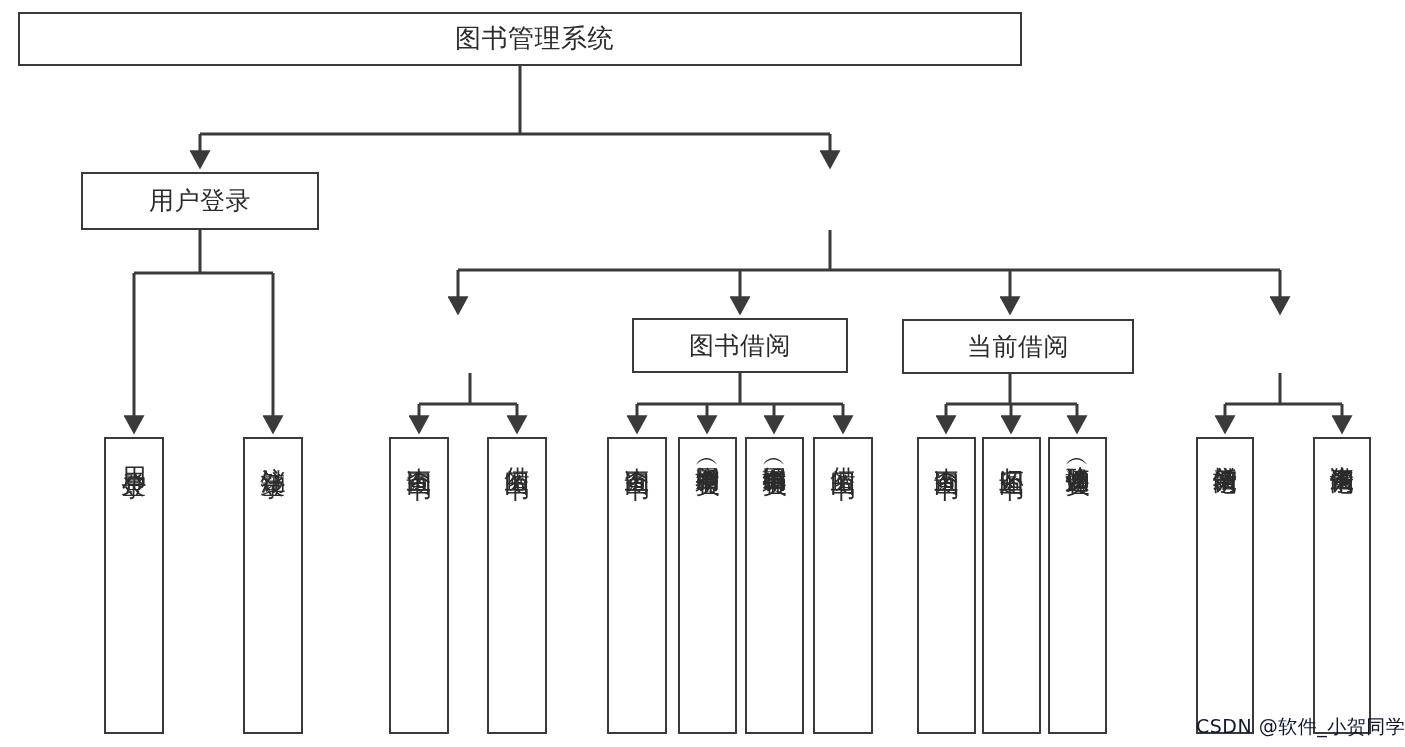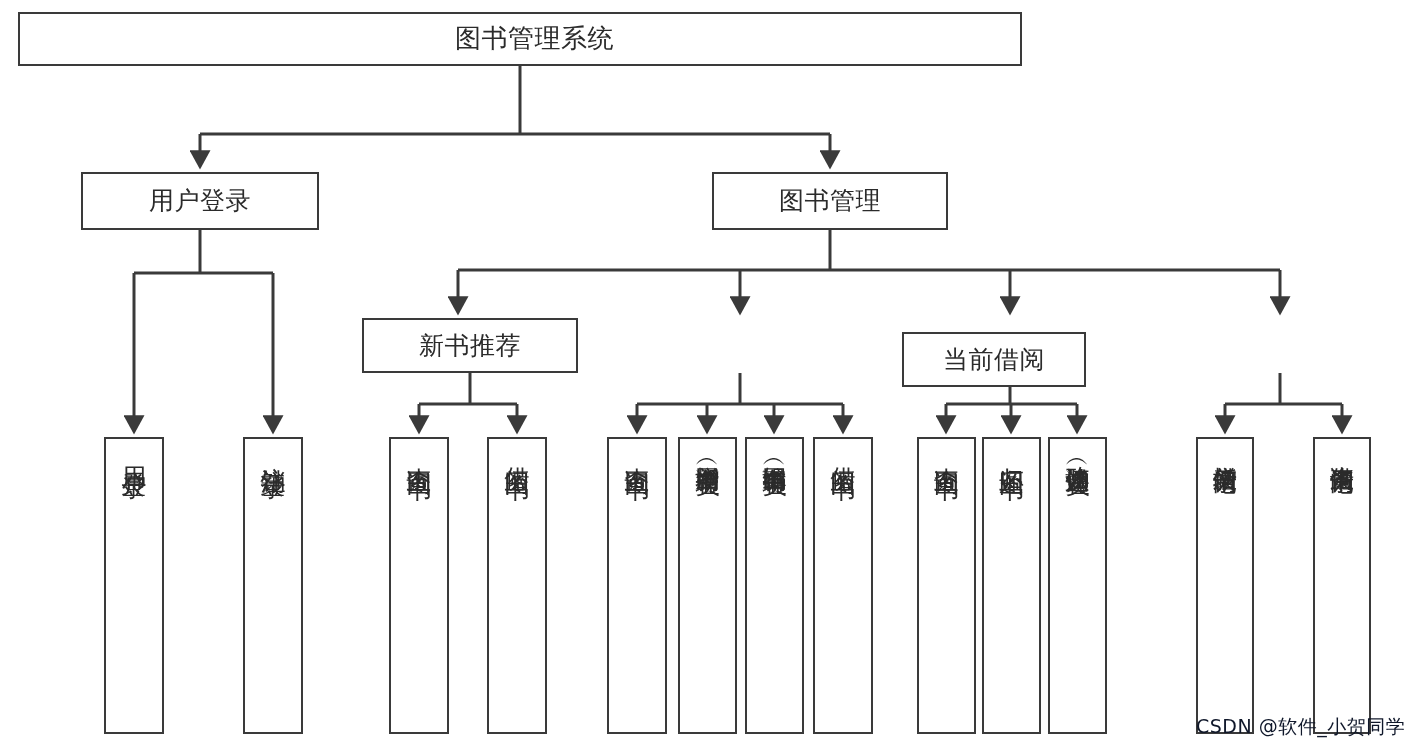--- a/index.html
+++ b/index.html
@@ -132,30 +132,27 @@
   </svg>
 
   <div class="node horiz root" style="left:18px; top:12px; width:1004px; height:54px;padding-left:29px;">
     <span class="node-label">图书管理系统</span>
   </div>
 
   <div class="node horiz" style="left:81px; top:172px; width:238px; height:58px;">
     <span class="node-label">用户登录</span>
   </div>
 
-  <div class="node horiz" style="left:712px; top:172px; width:236px; height:58px;">
-    <span class="node-label">图书管理</span>
-  </div>
-
-  <div class="node horiz" style="left:362px; top:318px; width:216px; height:55px;">
-    <span class="node-label">新书推荐</span>
-  </div>
-
-
-  <div class="node horiz" style="left:902px; top:332px; width:184px; height:55px;">
+
+
+  <div class="node horiz" style="left:632px; top:318px; width:216px; height:55px;">
+    <span class="node-label">图书借阅</span>
+  </div>
+
+  <div class="node horiz" style="left:902px; top:319px; width:232px; height:55px;">
     <span class="node-label">当前借阅</span>
   </div>
 
 
   <div class="node vert" style="left:104px; top:437px; width:60px; height:297px;">
     <span class="node-label">用户登录</span>
   </div>
 
   <div class="node vert" style="left:243px; top:437px; width:60px; height:297px;">
     <span class="node-label">注销登录</span>

